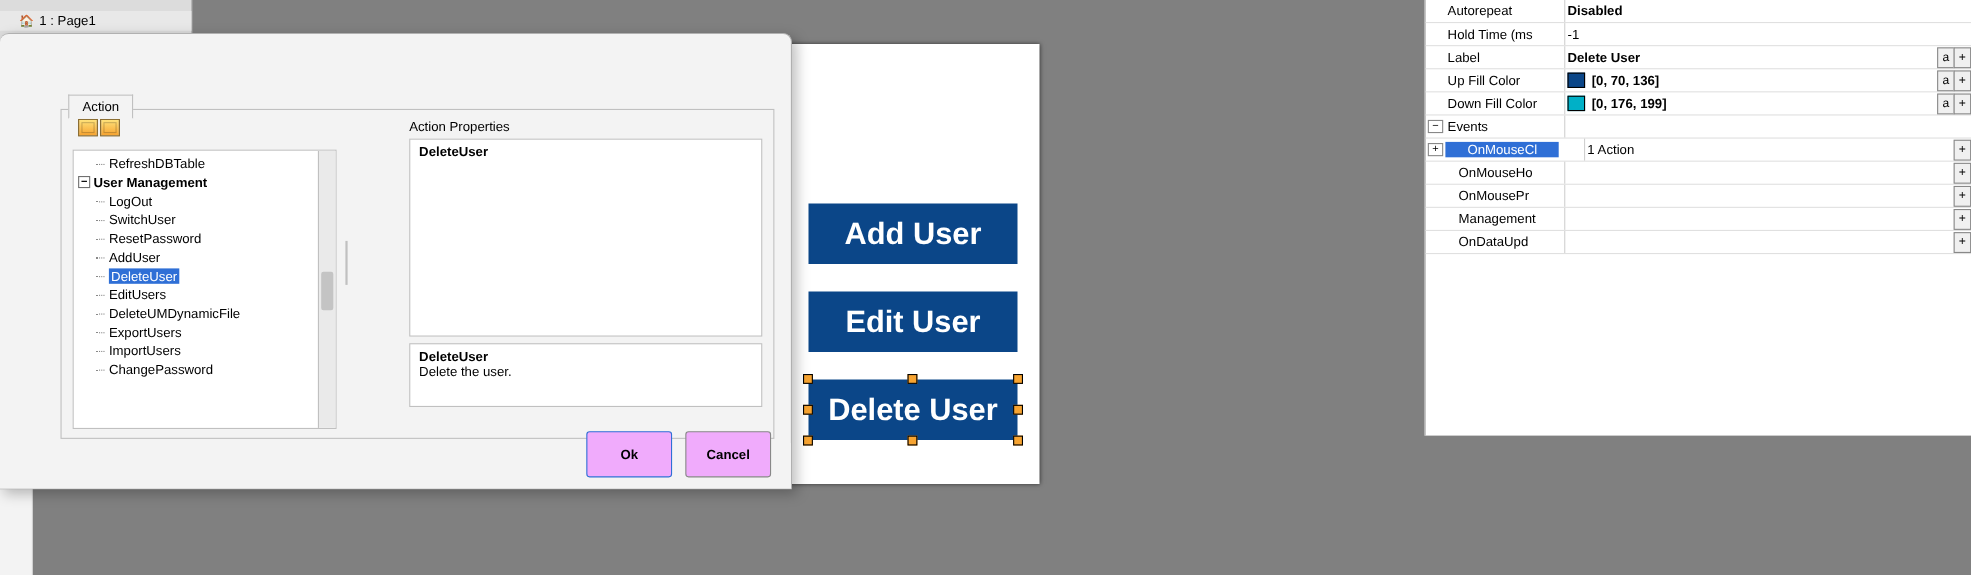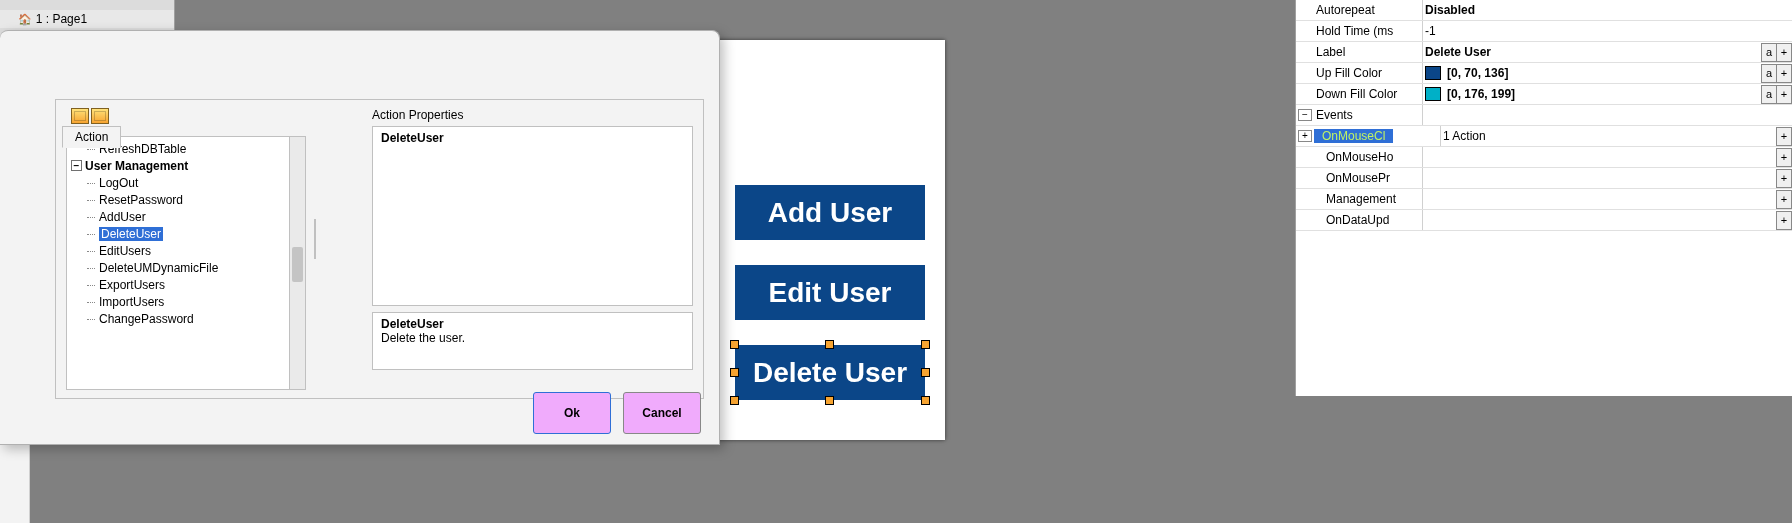--- a/index.html
+++ b/index.html
@@ -147,21 +147,20 @@
   }
   .tab {
     position: absolute;
     left: 62px; top: 55px;
     background: #f3f3f3;
     border: 1px solid #c0c0c0;
     border-bottom: 1px solid #f3f3f3;
     padding: 3px 12px;
     font-size: 12px;
     z-index: 51;
-    margin-top: 40px;
   }
   .tree-panel {
     position: absolute;
     left: 10px; top: 36px;
     width: 240px;
     bottom: 8px;
     background: #fff;
     border: 1px solid #c0c0c0;
     overflow: hidden;
   }
@@ -282,21 +281,21 @@
     width:16px; height:14px; margin-right:6px; border:1px solid #000;
   }
   .prop-row .tail-btns { display:flex; }
   .prop-row .tail-btn {
     width:16px; height:19px; border:1px solid #888; background:#f0f0f0;
     font-size:11px; text-align:center; line-height:17px; cursor:pointer;
     margin-left:-1px;
   }
   .prop-row.section .key { font-weight:400; }
   .prop-row.evt-selected-key .key-e {
-    background:#2f6fd6; color:#bef264; padding:0 8px;
+    background:#2f6fd6; color:#ffffff; padding:0 20px;
   }
   .prop-row.sub .key { padding-left: 12px; }
   .events-key-col { width: 126px; display:flex; align-items:center;}
 
 </style>
 </head>
 <body>
 
 <div class="page-tree-strip">
   <div class="page-tree-item">
@@ -342,20 +341,21 @@
     <div class="toolbar-icons">
       <div class="ticon"></div>
       <div class="ticon"></div>
     </div>
 
     <div class="tree-panel">
       <div class="tree" id="action-tree">
           <div class="tree-node"><span class="lbl">RefreshDBTable</span></div>
           <div class="tree-node header"><span class="expander">−</span><span class="lbl">User Management</span></div>
           <div class="tree-node"><span class="lbl">LogOut</span></div>
+          <div class="tree-node"><span class="lbl">SwitchUser</span></div>
           <div class="tree-node"><span class="lbl">ResetPassword</span></div>
           <div class="tree-node"><span class="lbl">AddUser</span></div>
           <div class="tree-node selected"><span class="lbl">DeleteUser</span></div>
           <div class="tree-node"><span class="lbl">EditUsers</span></div>
           <div class="tree-node"><span class="lbl">DeleteUMDynamicFile</span></div>
           <div class="tree-node"><span class="lbl">ExportUsers</span></div>
           <div class="tree-node"><span class="lbl">ImportUsers</span></div>
           <div class="tree-node"><span class="lbl">ChangePassword</span></div>
         </div>
       <div class="tree-vscroll">

